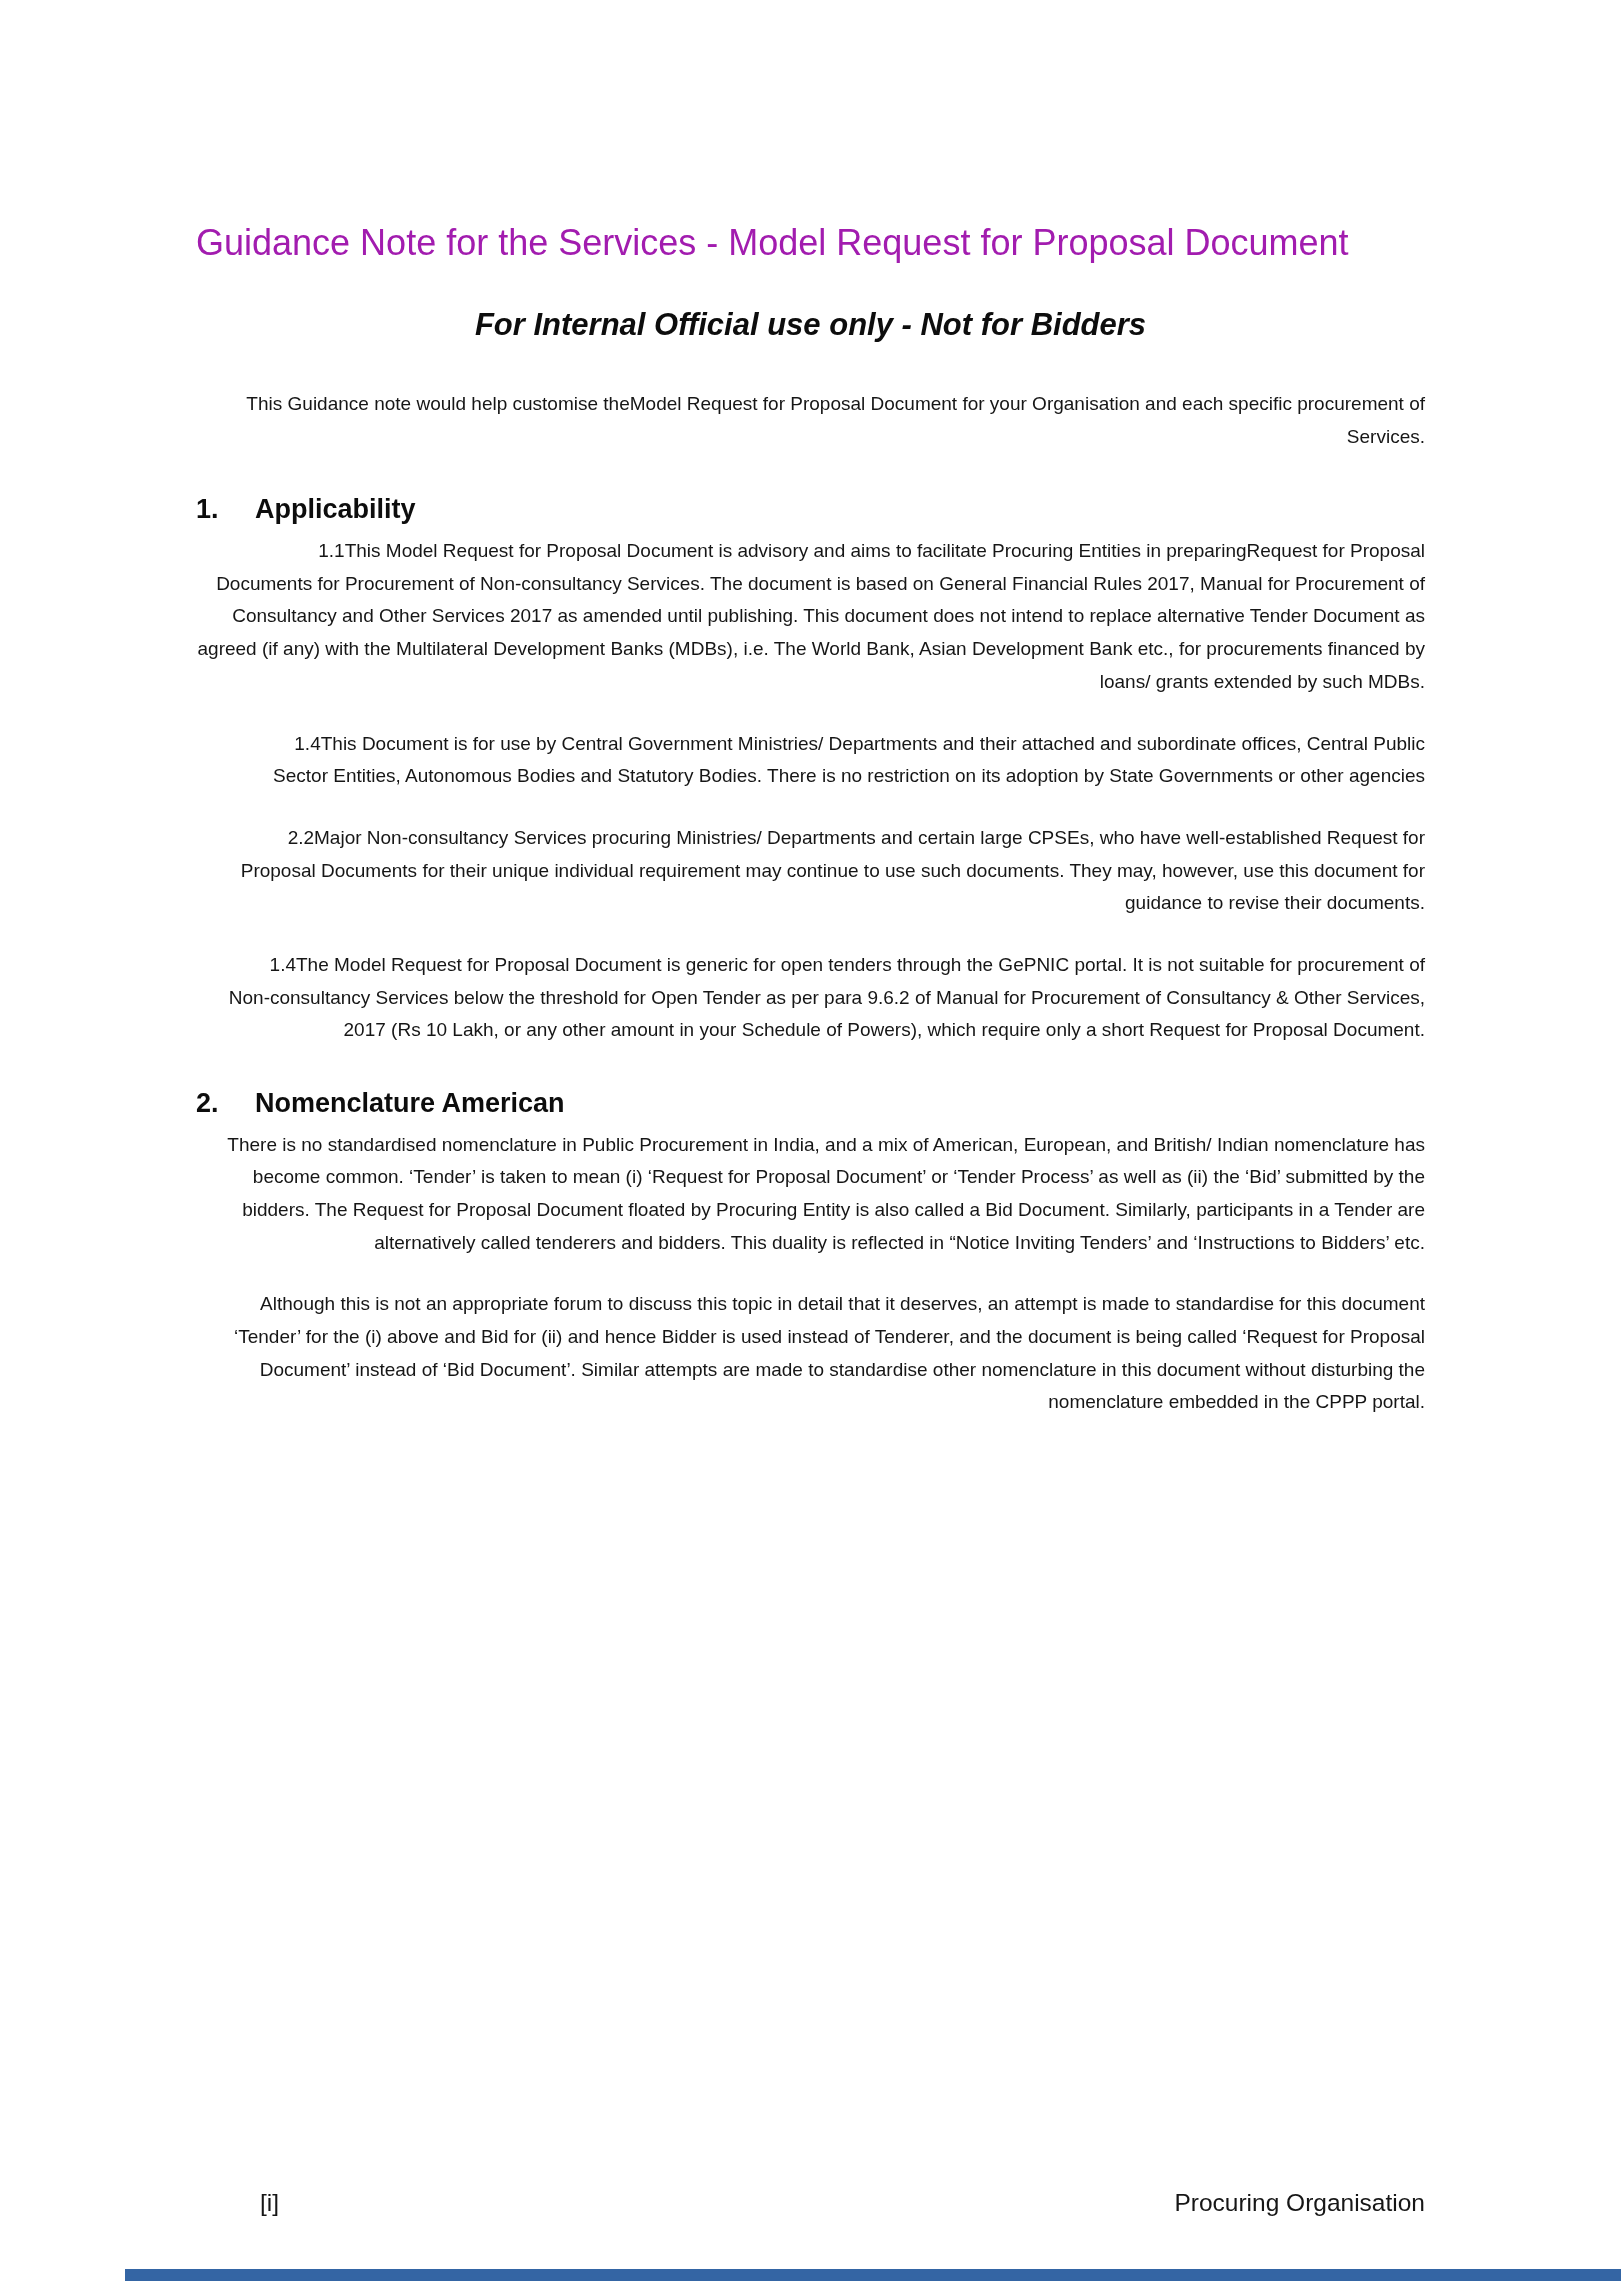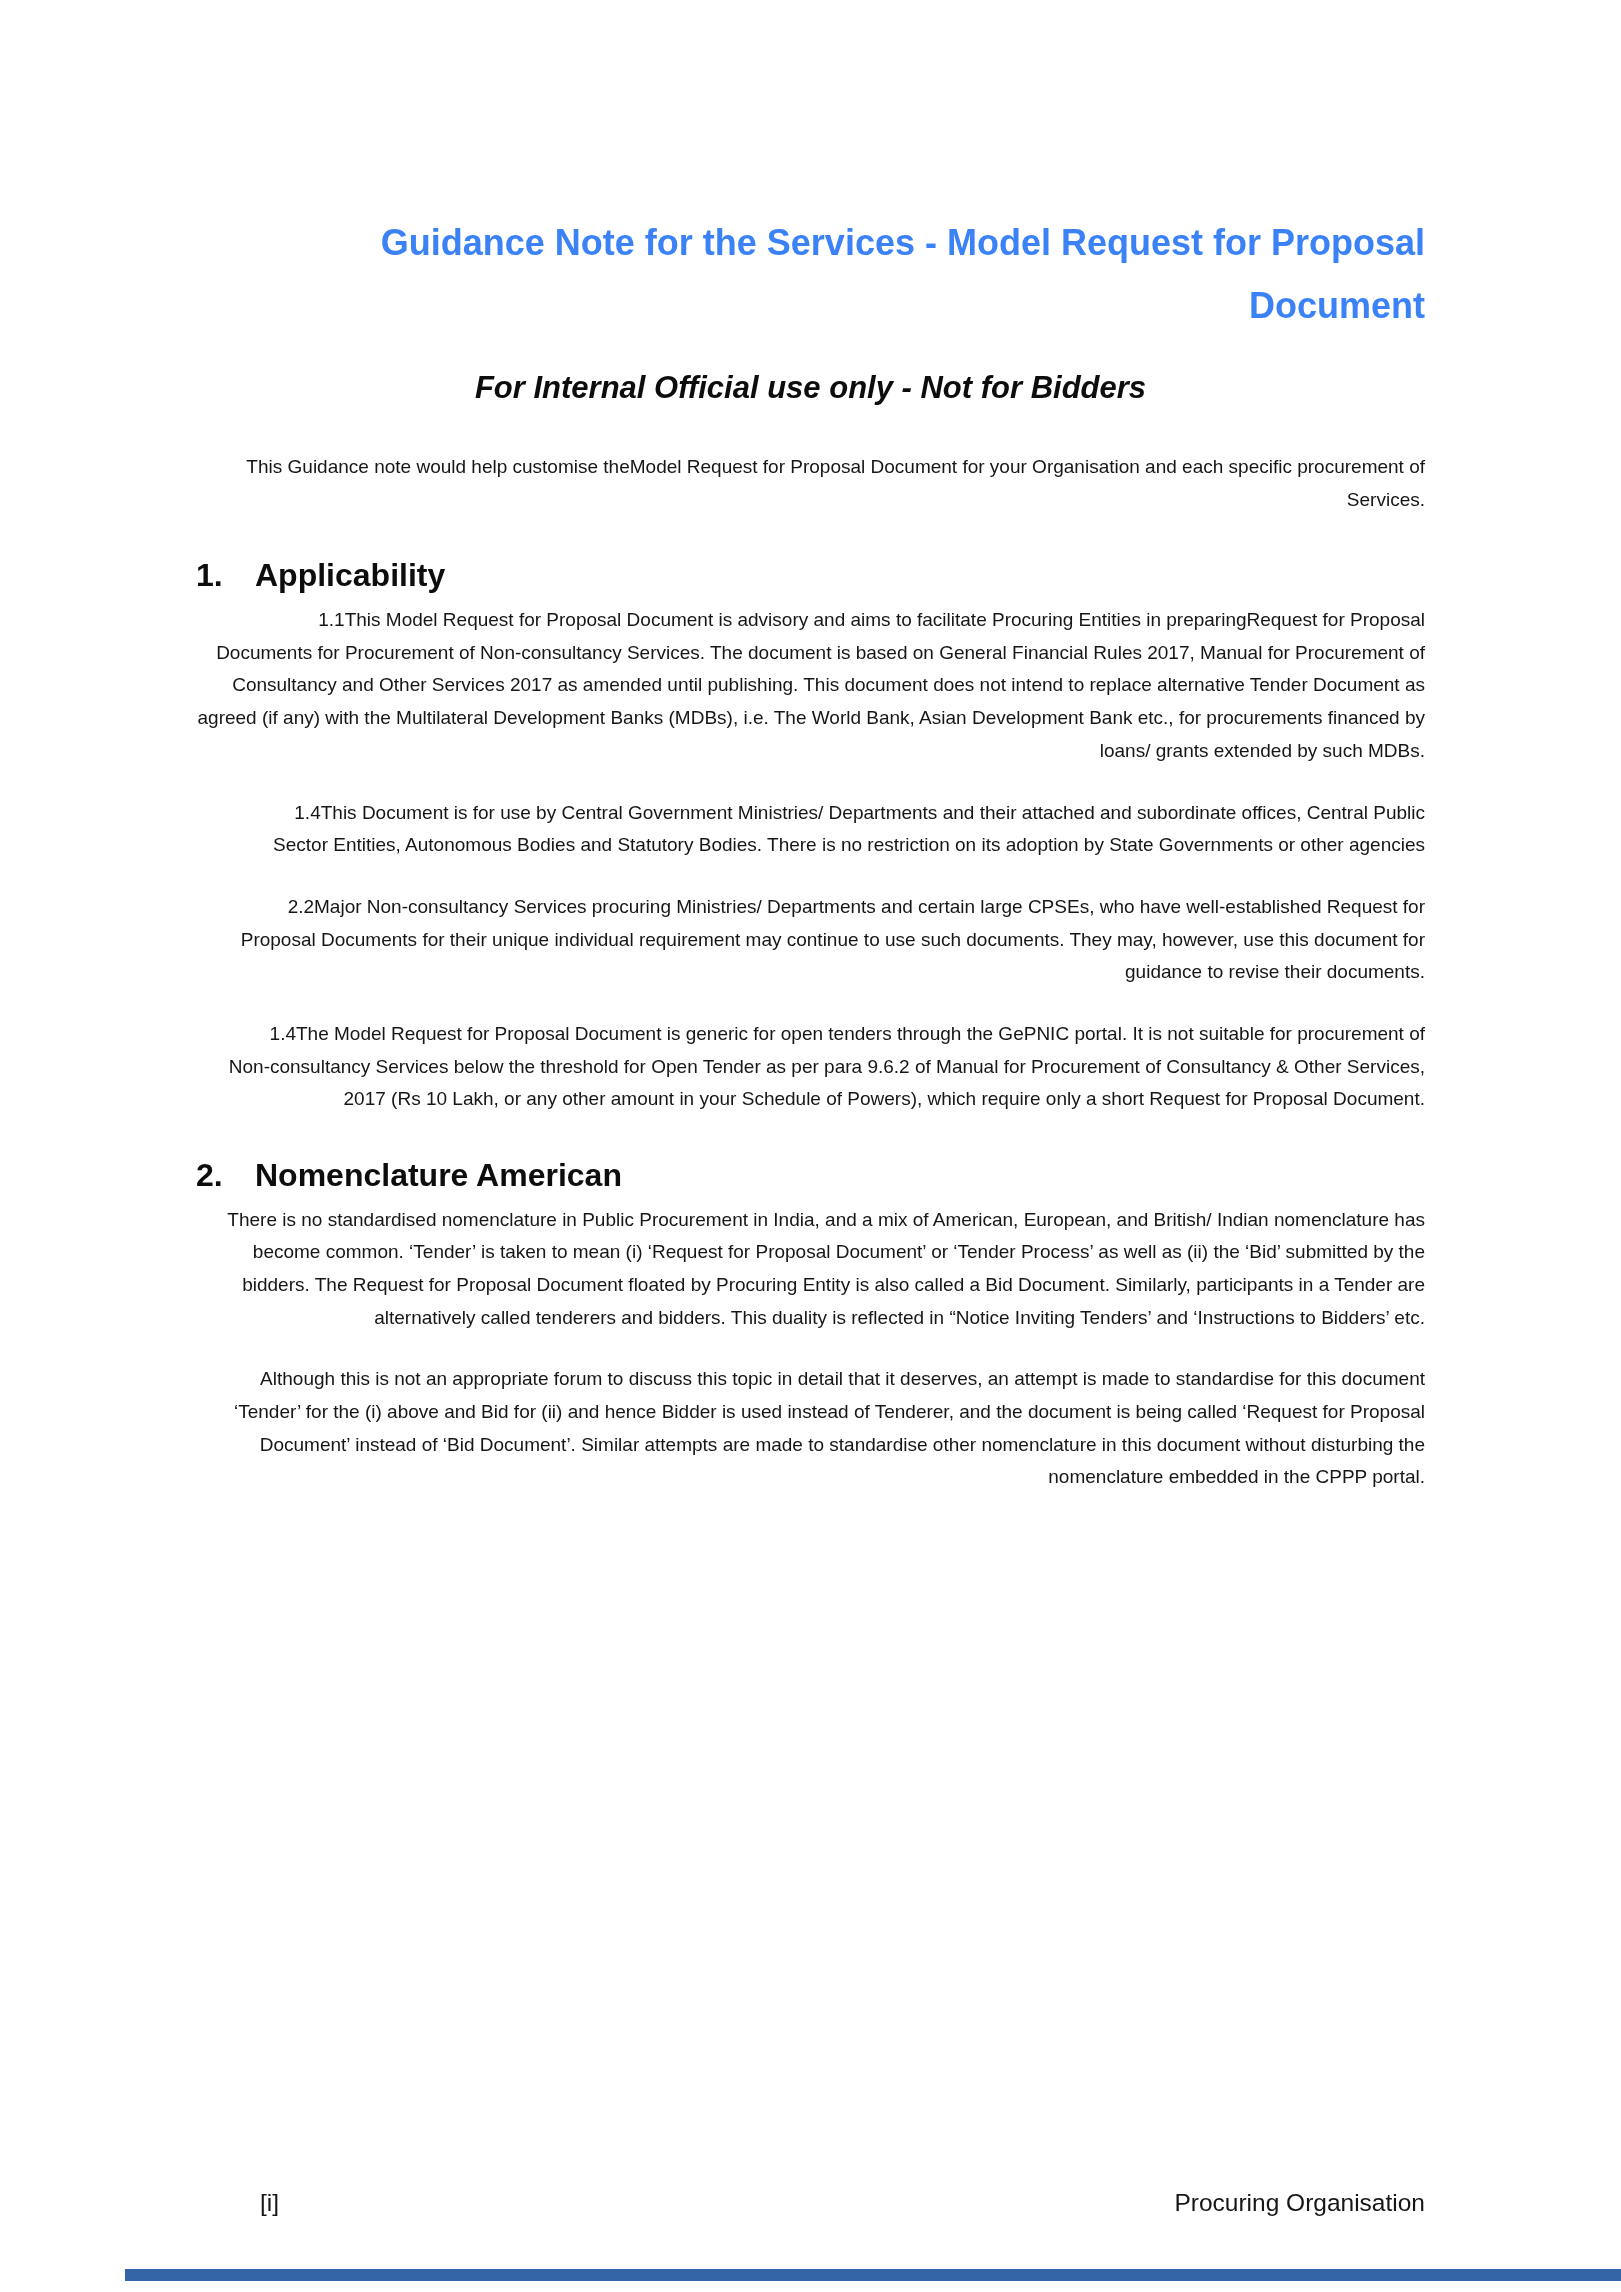--- a/index.html
+++ b/index.html
@@ -14,45 +14,45 @@
     background: #ffffff;
     font-family: "Liberation Sans", sans-serif;
     color: #161616;
     overflow: hidden;
   }
   .content {
     padding: 211px 196px 0 196px;
   }
   .doc-title {
     font-size: 36px;
-    font-weight: 700;
-    text-align: right;
+    font-weight: 400;
+    text-align: left;
     line-height: 1.75;
     margin: 0 0 33px 0;
-    color: #3b82f6;
+    color: #a21caf;
   }
   .doc-subtitle {
     font-size: 31px;
     font-weight: 700;
     font-style: italic;
     text-align: center;
     margin: 0 0 45px 0;
     color: #0d0d0d;
   }
   .body-para {
     font-size: 19px;
     line-height: 1.72;
     margin: 0 0 29px 0;
     text-align: right;
   }
   .section {
     margin: 0;
   }
   .section-heading {
-    font-size: 32px;
+    font-size: 27px;
     font-weight: 700;
     margin: 41px 0 9.8px 0;
     color: #0d0d0d;
   }
   .hnum {
     display: inline-block;
     width: 59px;
   }
   .pnum {
     display: inline-block;

